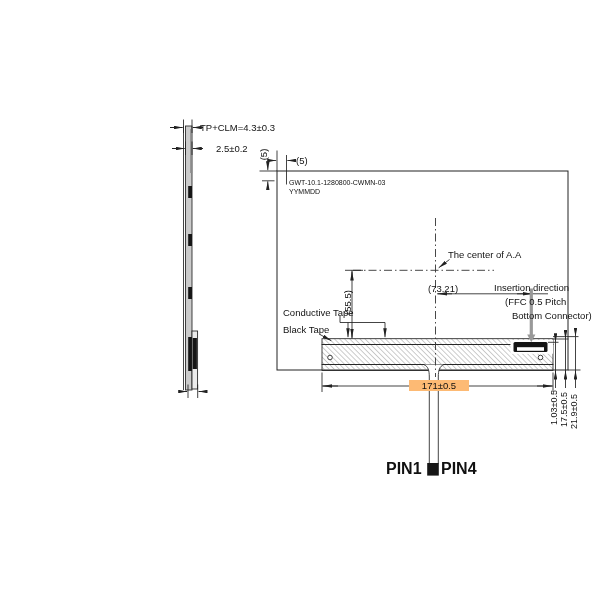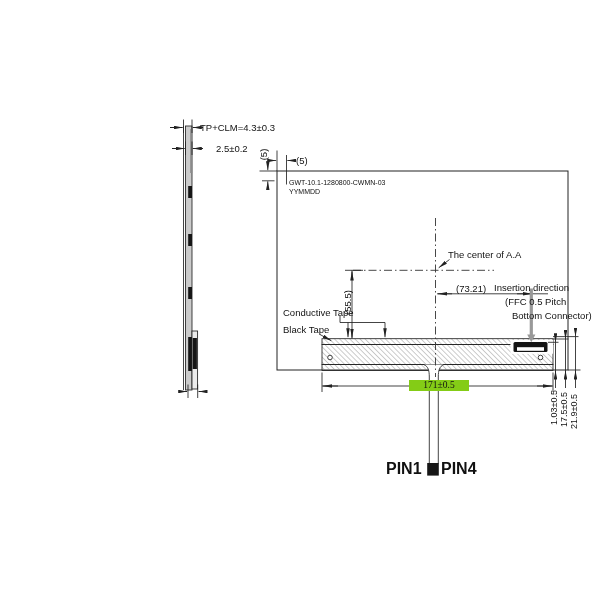--- a/index.html
+++ b/index.html
@@ -4,21 +4,21 @@
 <style>
   html,body{margin:0;padding:0;background:#fff;}
   #stage{position:relative;width:600px;height:600px;background:#ffffff;overflow:hidden;
          font-family:"Liberation Sans",sans-serif;}
   #stage svg{position:absolute;left:0;top:0;}
   .t{position:absolute;font:9.5px "Liberation Sans",sans-serif;color:#111;white-space:nowrap;line-height:11px;}
   .t7{font-size:7px;line-height:9px;}
   .t11{font-size:16px;font-weight:bold;}
   .rot{transform:rotate(-90deg);text-align:center;display:block;}
   .ctr{text-align:center;}
-  .wbg{background:#84cc16;padding:0 2px;font-family:Liberation Serif, serif;}
+  .wbg{background:#fdba74;padding:0 2px;}
   
   .s{stroke:#222;stroke-width:1;fill:none;}
   .s2{stroke:#222;stroke-width:0.85;fill:none;}
   .cl{stroke:#333;stroke-width:0.9;fill:none;stroke-dasharray:8 3 1.5 3;}
   .me{marker-end:url(#arr);}
 </style>
 </head>
 <body>
 
 <div id="stage">
@@ -149,21 +149,21 @@
 
   <span class="t" style="left:200px;top:122px">TP+CLM=4.3±0.3</span>
   <span class="t" style="left:216px;top:143px">2.5±0.2</span>
 
   <span class="t rot" style="left:255px;top:148.5px;width:16px">(5)</span>
   <span class="t" style="left:296px;top:155px">(5)</span>
   <span class="t t7" style="left:289px;top:177.5px">GWT-10.1-1280800-CWMN-03</span>
   <span class="t t7" style="left:289px;top:186.5px">YYMMDD</span>
 
   <span class="t" style="left:448px;top:249px">The center of A.A</span>
-  <span class="t" style="left:456px;top:283px">(73.21)</span>
+  <span class="t" style="left:428px;top:283px">(73.21)</span>
   <span class="t rot" style="left:326.5px;top:297px;width:40px">(55.5)</span>
 
   <span class="t" style="left:494px;top:282px">Insertion direction</span>
   <span class="t" style="left:505px;top:296px">(FFC 0.5 Pitch</span>
   <span class="t" style="left:512px;top:310px">Bottom Connector)</span>
 
   <span class="t" style="left:283px;top:307px">Conductive Tape</span>
   <span class="t" style="left:283px;top:324px">Black Tape</span>
 
   <span class="t ctr wbg" style="left:409px;top:380px;width:56px">171±0.5</span>

